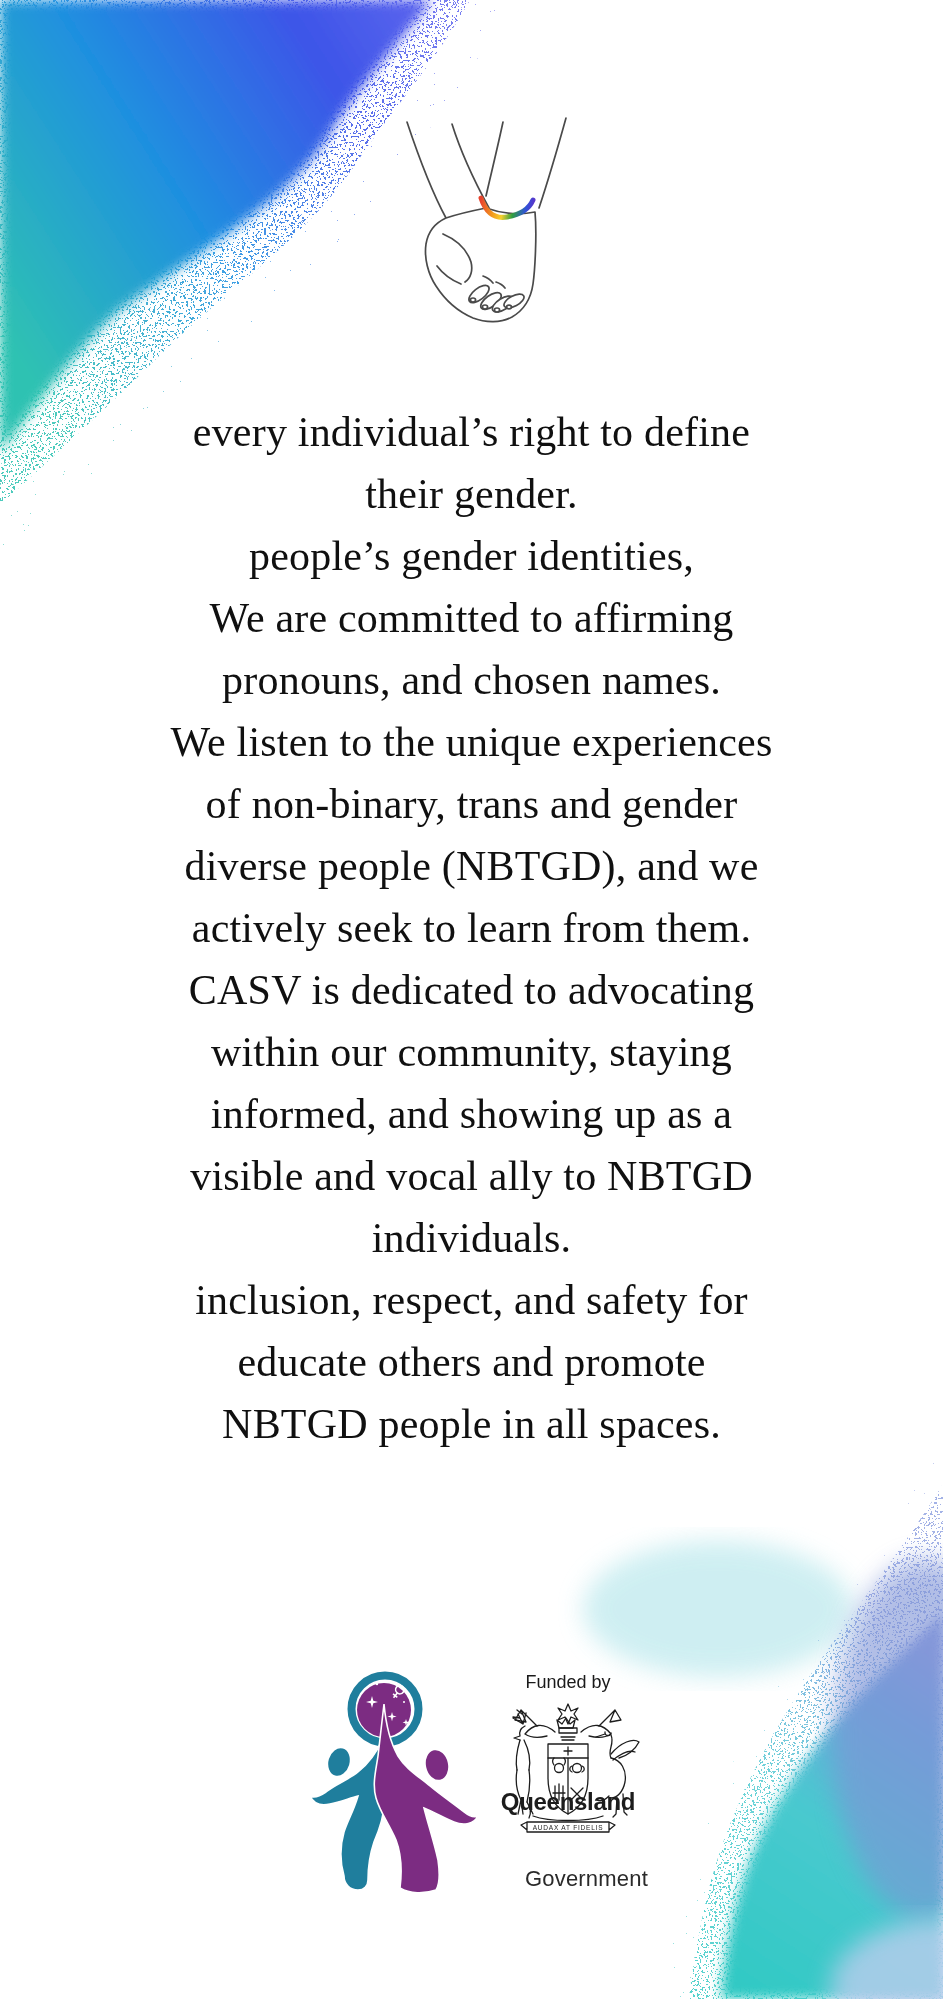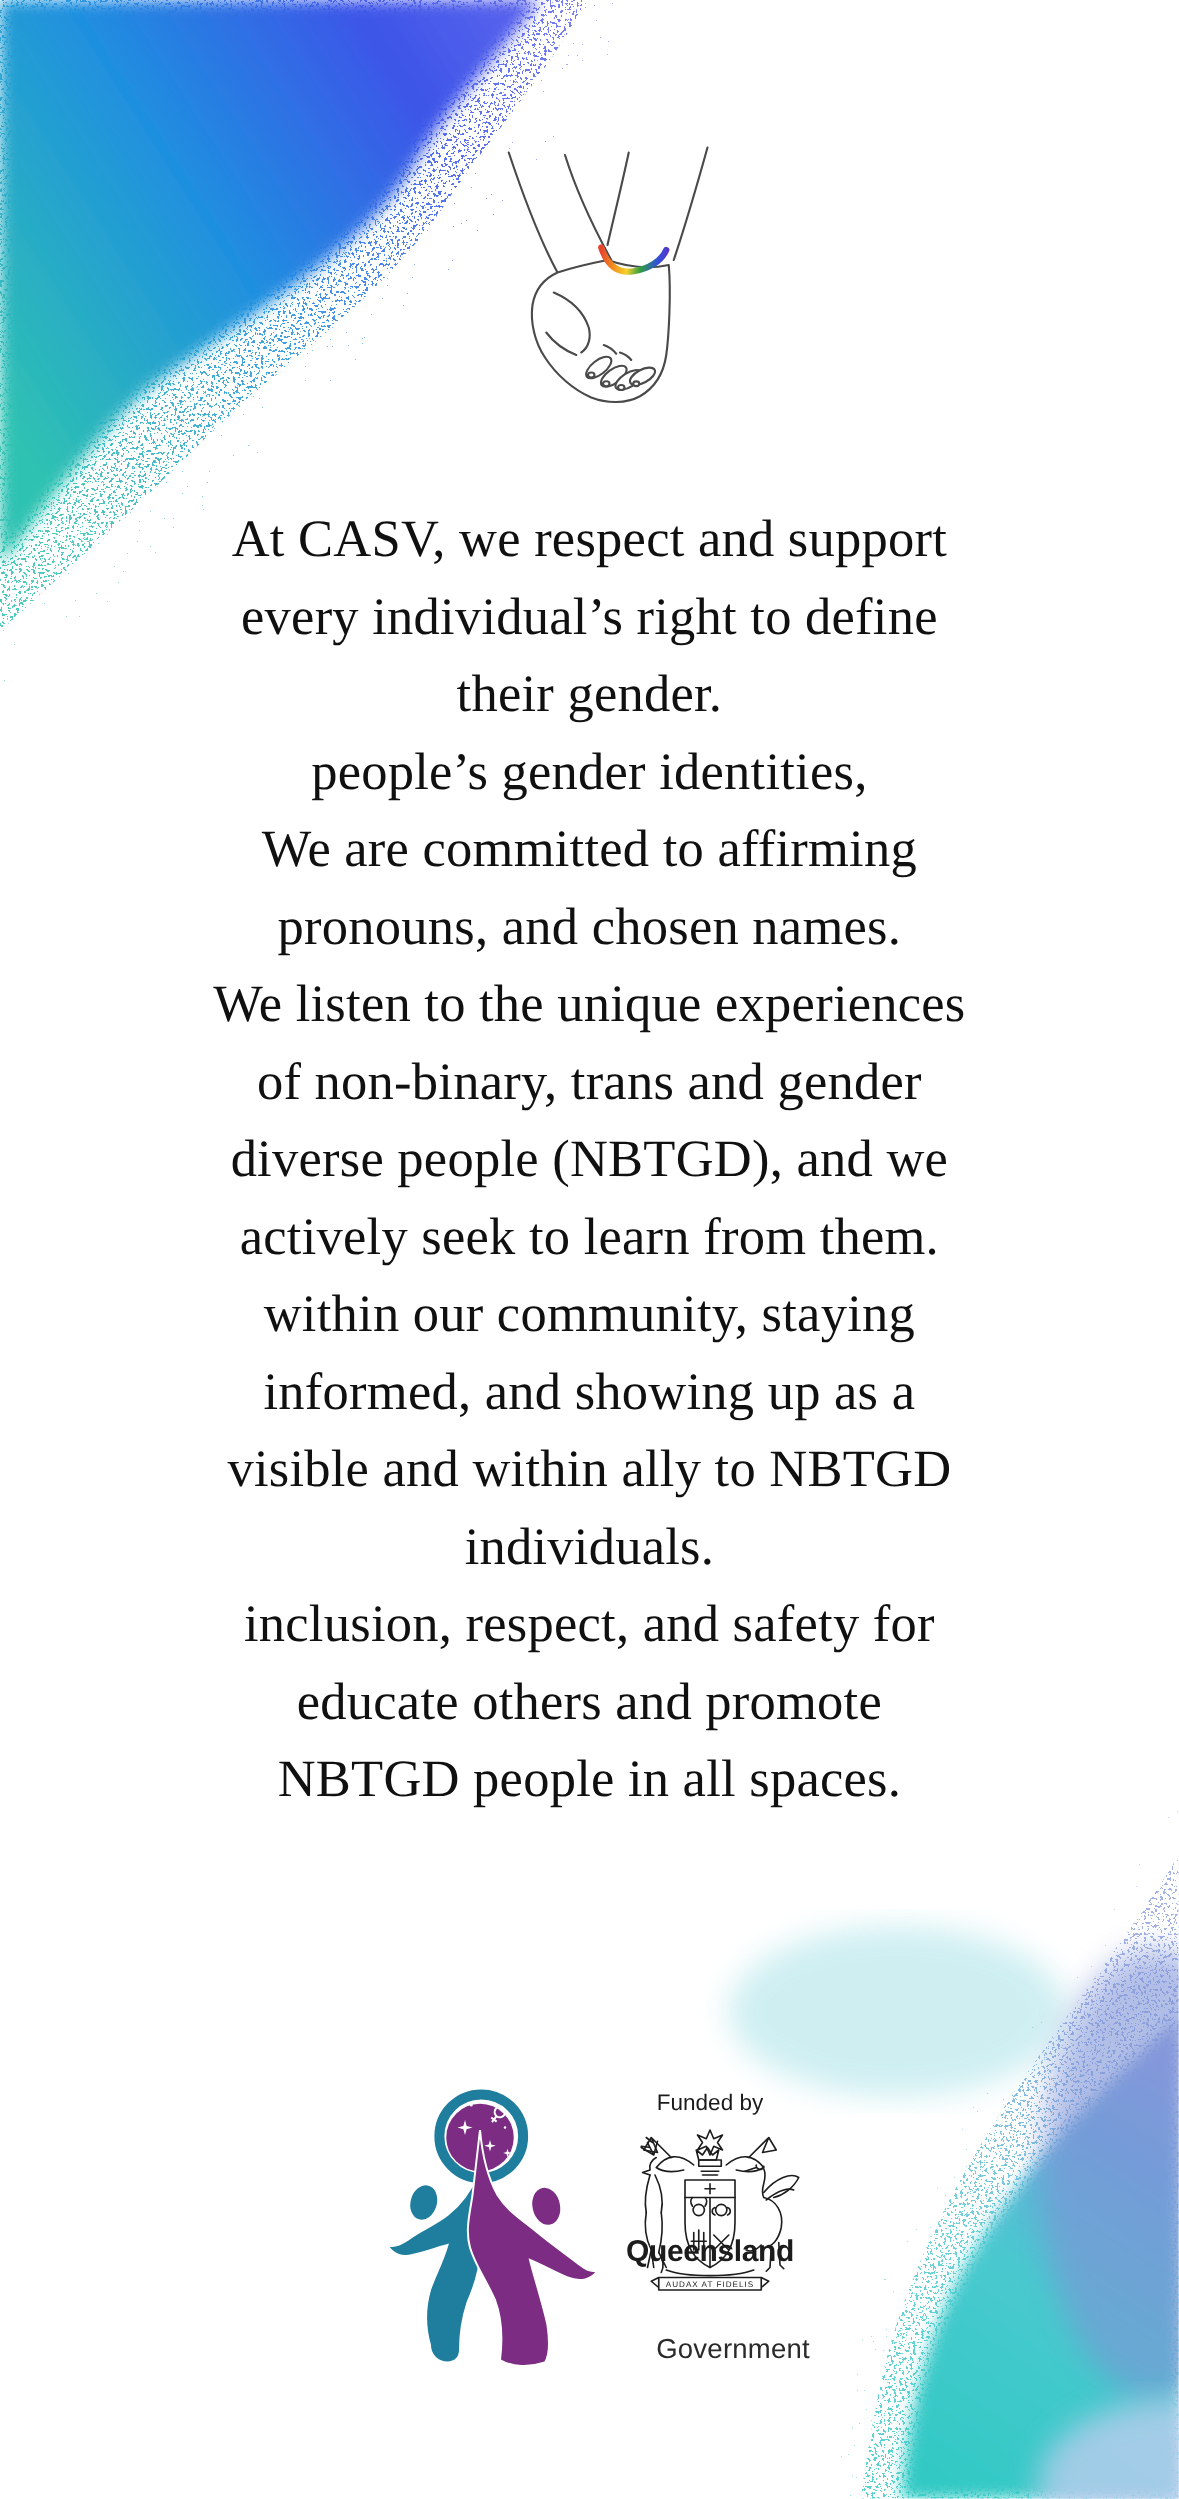--- a/index.html
+++ b/index.html
@@ -141,33 +141,33 @@
     </g>
 
     <path d="M100,160 q6,2 10,7"></path>
     <path d="M113,166 q6,2 9,6"></path>
   </g>
 
   <path d="M98,82 C103,97 112,103 124,101 C136,99 146,93 150,84" fill="none" stroke="url(#rainbow)" stroke-width="5" stroke-linecap="round"></path>
 </svg>
 
 <div id="mission">
-  <div class="line">At CASV, we respect and support</div>
   <div class="line">every individual’s right to define</div>
   <div class="line">their gender.</div>
   <div class="line">people’s gender identities,</div>
   <div class="line">We are committed to affirming</div>
   <div class="line">pronouns, and chosen names.</div>
   <div class="line">We listen to the unique experiences</div>
   <div class="line">of non-binary, trans and gender</div>
   <div class="line">diverse people (NBTGD), and we</div>
   <div class="line">actively seek to learn from them.</div>
+  <div class="line">CASV is dedicated to advocating</div>
   <div class="line">within our community, staying</div>
   <div class="line">informed, and showing up as a</div>
-  <div class="line">visible and within ally to NBTGD</div>
+  <div class="line">visible and vocal ally to NBTGD</div>
   <div class="line">individuals.</div>
   <div class="line">inclusion, respect, and safety for</div>
   <div class="line">educate others and promote</div>
   <div class="line">NBTGD people in all spaces.</div>
 </div>
 
 <svg class="abs" style="left:306px;top:1662px;" width="174" height="230" viewBox="0 0 174 230">
 
   <circle cx="79" cy="47" r="33.5" fill="none" stroke="#1f7e9d" stroke-width="8"></circle>
 

